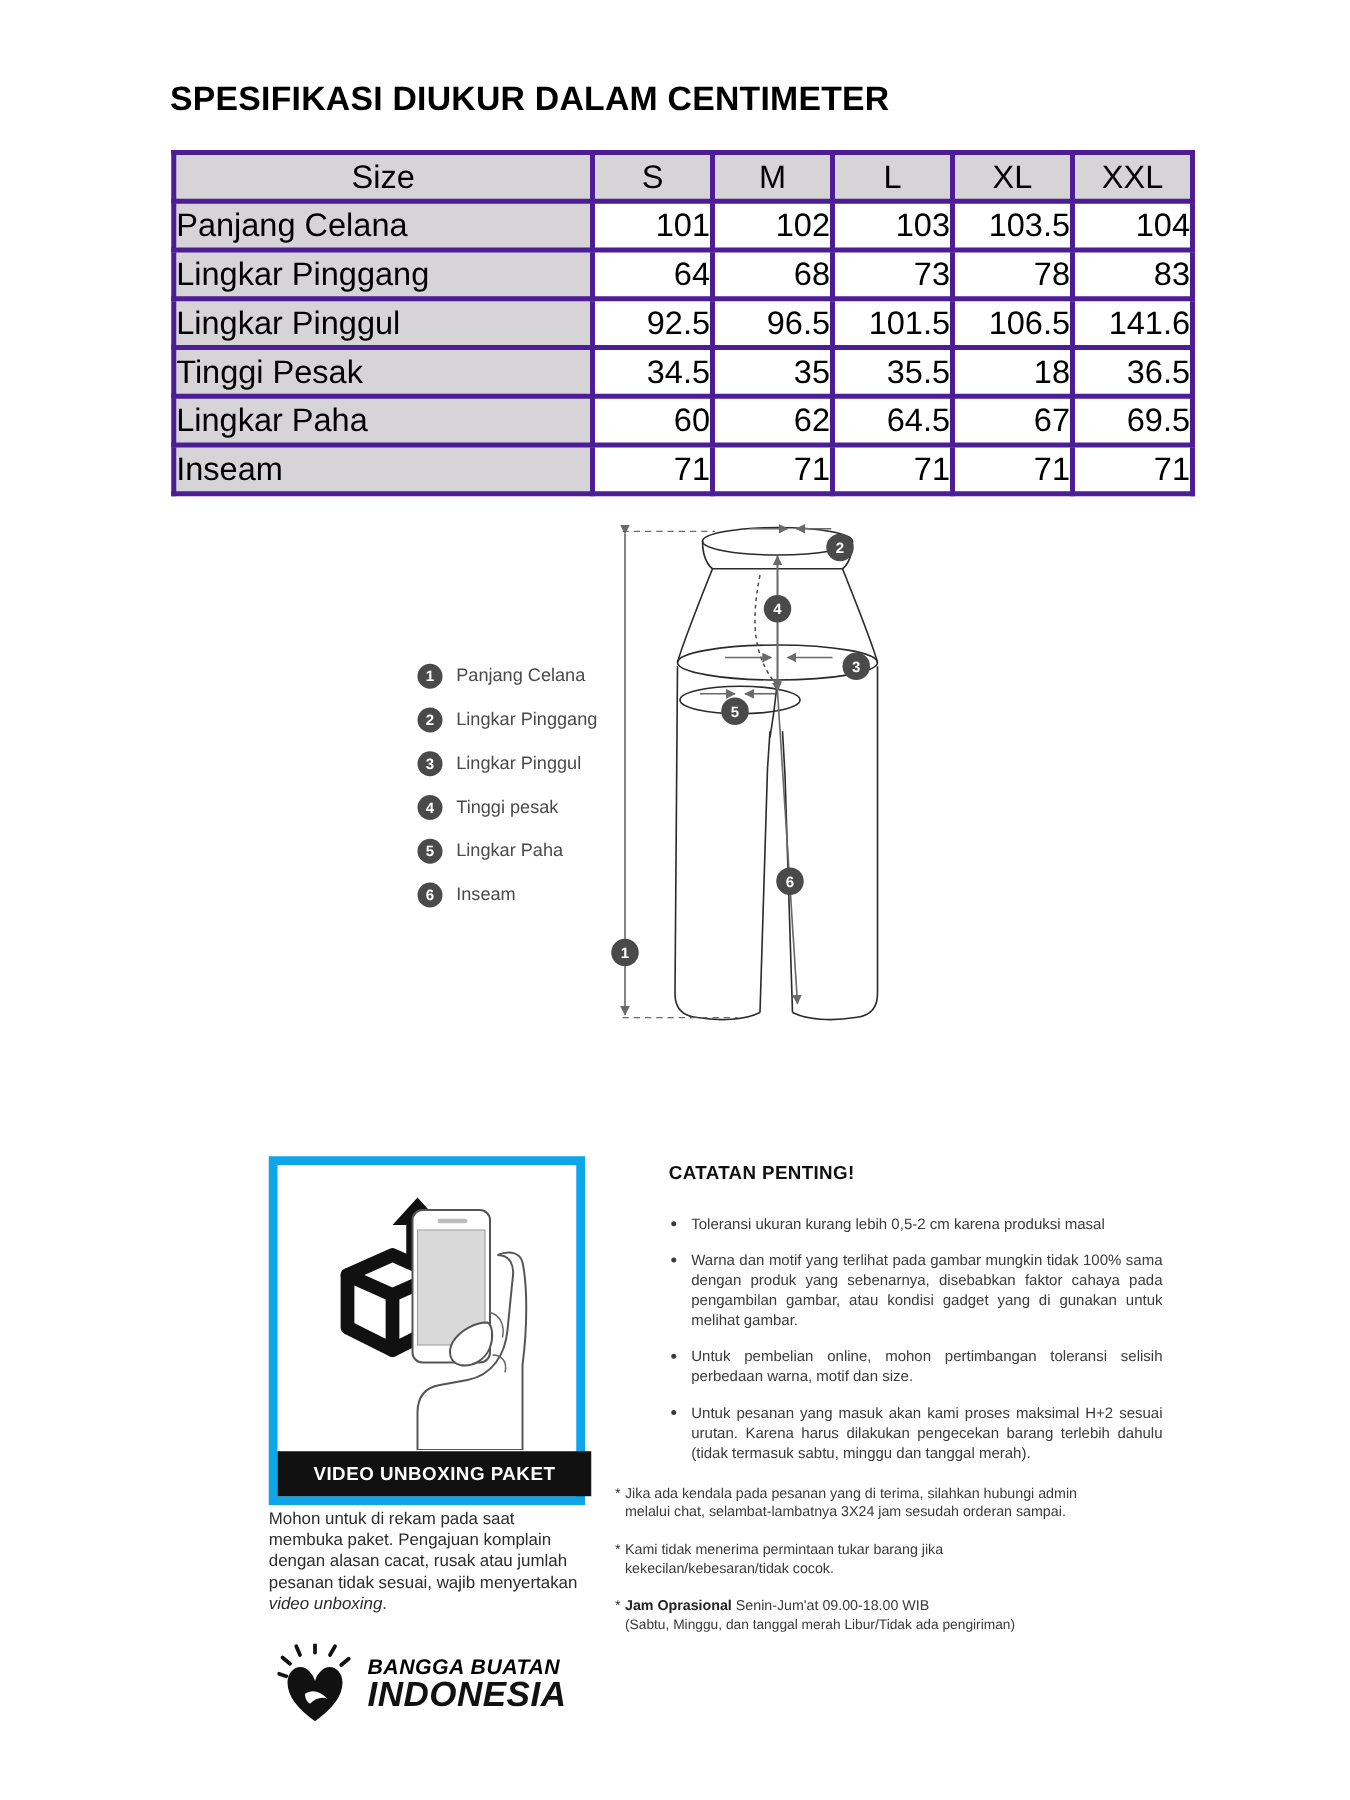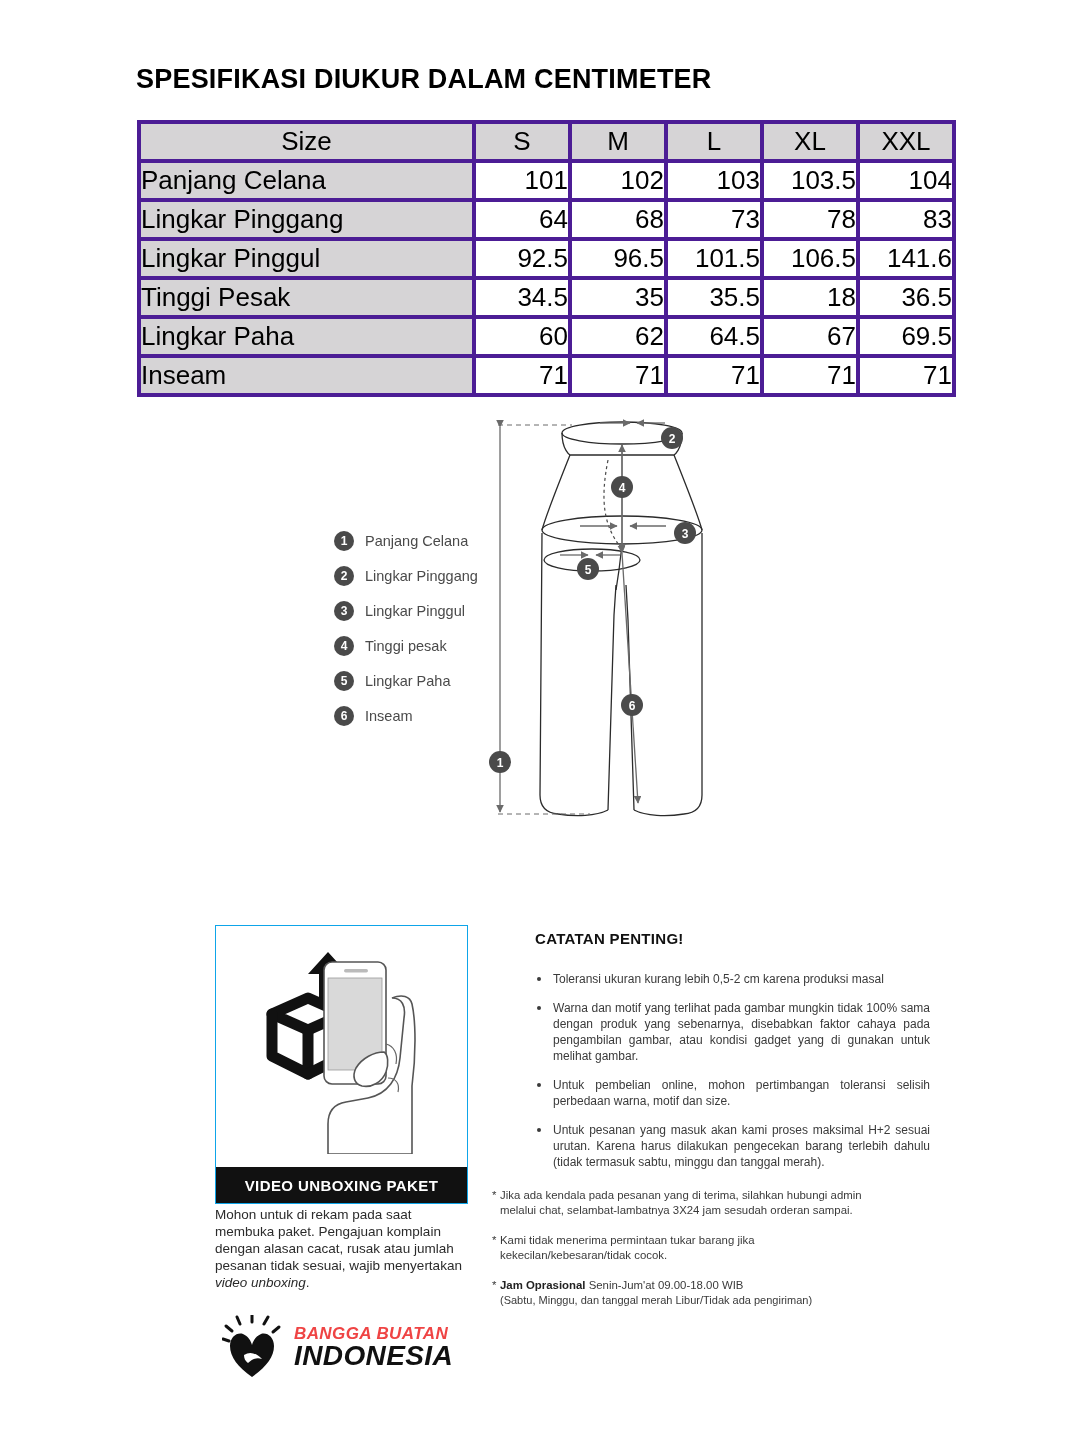--- a/index.html
+++ b/index.html
@@ -117,21 +117,21 @@
     top: 0;
   }
 
   
   .unbox-card {
     position: absolute;
     left: 215px;
     top: 925px;
     width: 253px;
     height: 279px;
-    border: 1px solid #0ea5e9;
+    border: 7px solid #0ea5e9;
     background: #fff;
     box-sizing: border-box;
   }
   .unbox-illus {
     position: absolute;
     left: 0; top: 0;
     width: 251px;
     height: 228px;
     overflow: hidden;
   }
@@ -229,21 +229,21 @@
   }
   .indo-text {
     margin-left: 10px;
     line-height: 1.02;
   }
   .indo-line1 {
     font-size: 17px;
     font-weight: bold;
     font-style: italic;
     letter-spacing: 0.4px;
-    color: #ef4444;
+    color: #000000;
   }
   .indo-line2 {
     font-size: 28px;
     font-weight: bold;
     font-style: italic;
     letter-spacing: 0.4px;
     color: #111;
   }
 </style>
 </head>

